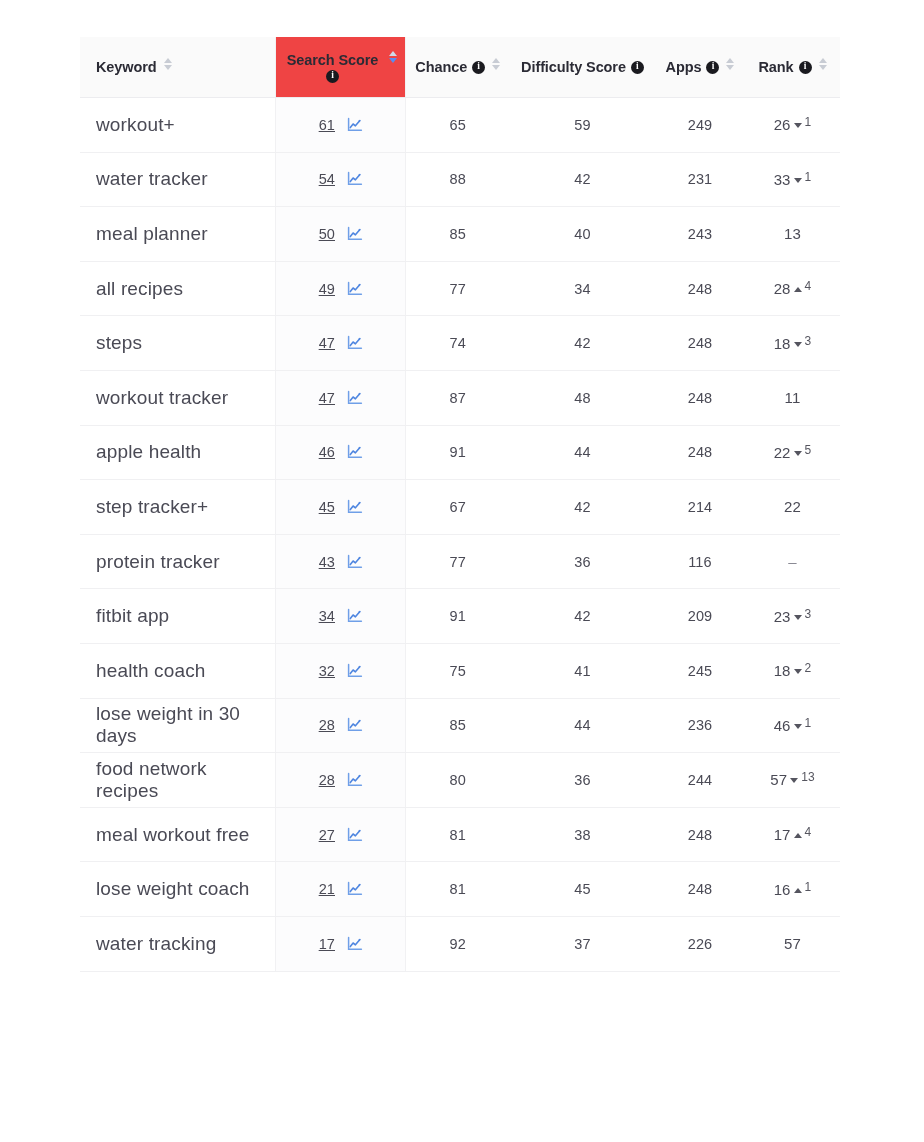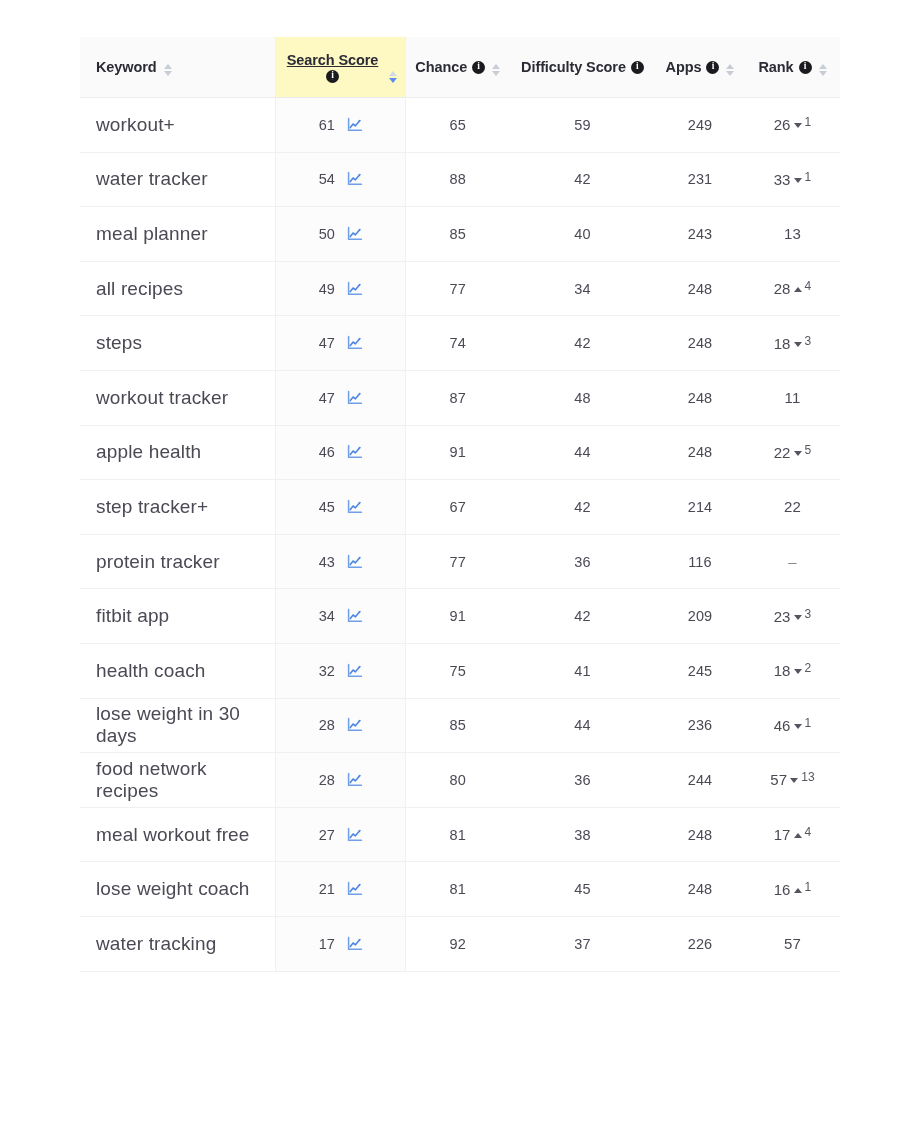--- a/index.html
+++ b/index.html
@@ -46,21 +46,21 @@
     padding: 0;
     height: 60px;
     vertical-align: middle;
     font-weight: 700;
     font-size: 14.5px;
     color: #2b2b35;
     letter-spacing: -0.1px;
   }
   .th-inner {
     display: flex;
-    align-items: flex-end;
+    align-items: flex-start;
     justify-content: center;
     gap: 5px;
     line-height: 1.25;
     padding: 0 8px;
   }
   .th-inner.left {
     justify-content: flex-start;
     padding-left: 16px;
   }
   .th-label-wrap {
@@ -136,27 +136,28 @@
     letter-spacing: 0.15px;
   }
 
   
   col.score-col {}
   th.score-col, td.score-col {
     background: #fcfcfd;
     border-left: 1px solid #f1f1f3;
     border-right: 1px solid #f1f1f3;
   }
-  th.score-col { background: #fef9c3; text-decoration: underline; }
+  th.score-col { background: #ef4444; }
 
   .score-inner {
     display: flex;
     align-items: center;
     justify-content: center;
     gap: 12px;
+    text-decoration: underline;
   }
   .score-num { min-width: 18px; text-align: right; }
 
   .chart-icon {
     display: inline-flex;
     align-items: center;
     justify-content: center;
     width: 16px;
     height: 16px;
     cursor: pointer;

